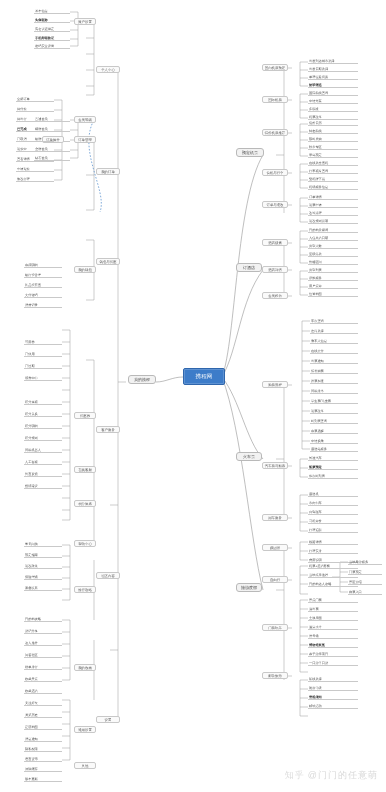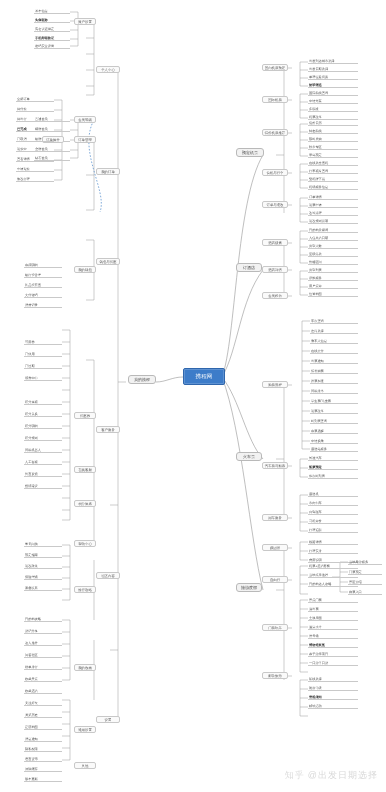--- a/index.html
+++ b/index.html
@@ -345,16 +345,16 @@
   <div class="node sub" style="left:74px;top:762px;width:22px;">其他</div>
 
   <div class="node leaf" style="left:24px;top:736px;width:38px;">消息通知</div>
   <div class="node leaf" style="left:24px;top:746px;width:38px;">隐私权限</div>
   <div class="node leaf" style="left:24px;top:756px;width:38px;">语言货币</div>
   <div class="node leaf" style="left:24px;top:766px;width:38px;">清除缓存</div>
   <div class="node leaf" style="left:24px;top:776px;width:38px;">版本更新</div>
 
   <div class="watermark">
     <span class="wm-logo">知乎</span>
-    <span>@出发日期选择</span>
+    <span>@门门的任意萌</span>
   </div>
 
 </div>
 
 </body></html>

